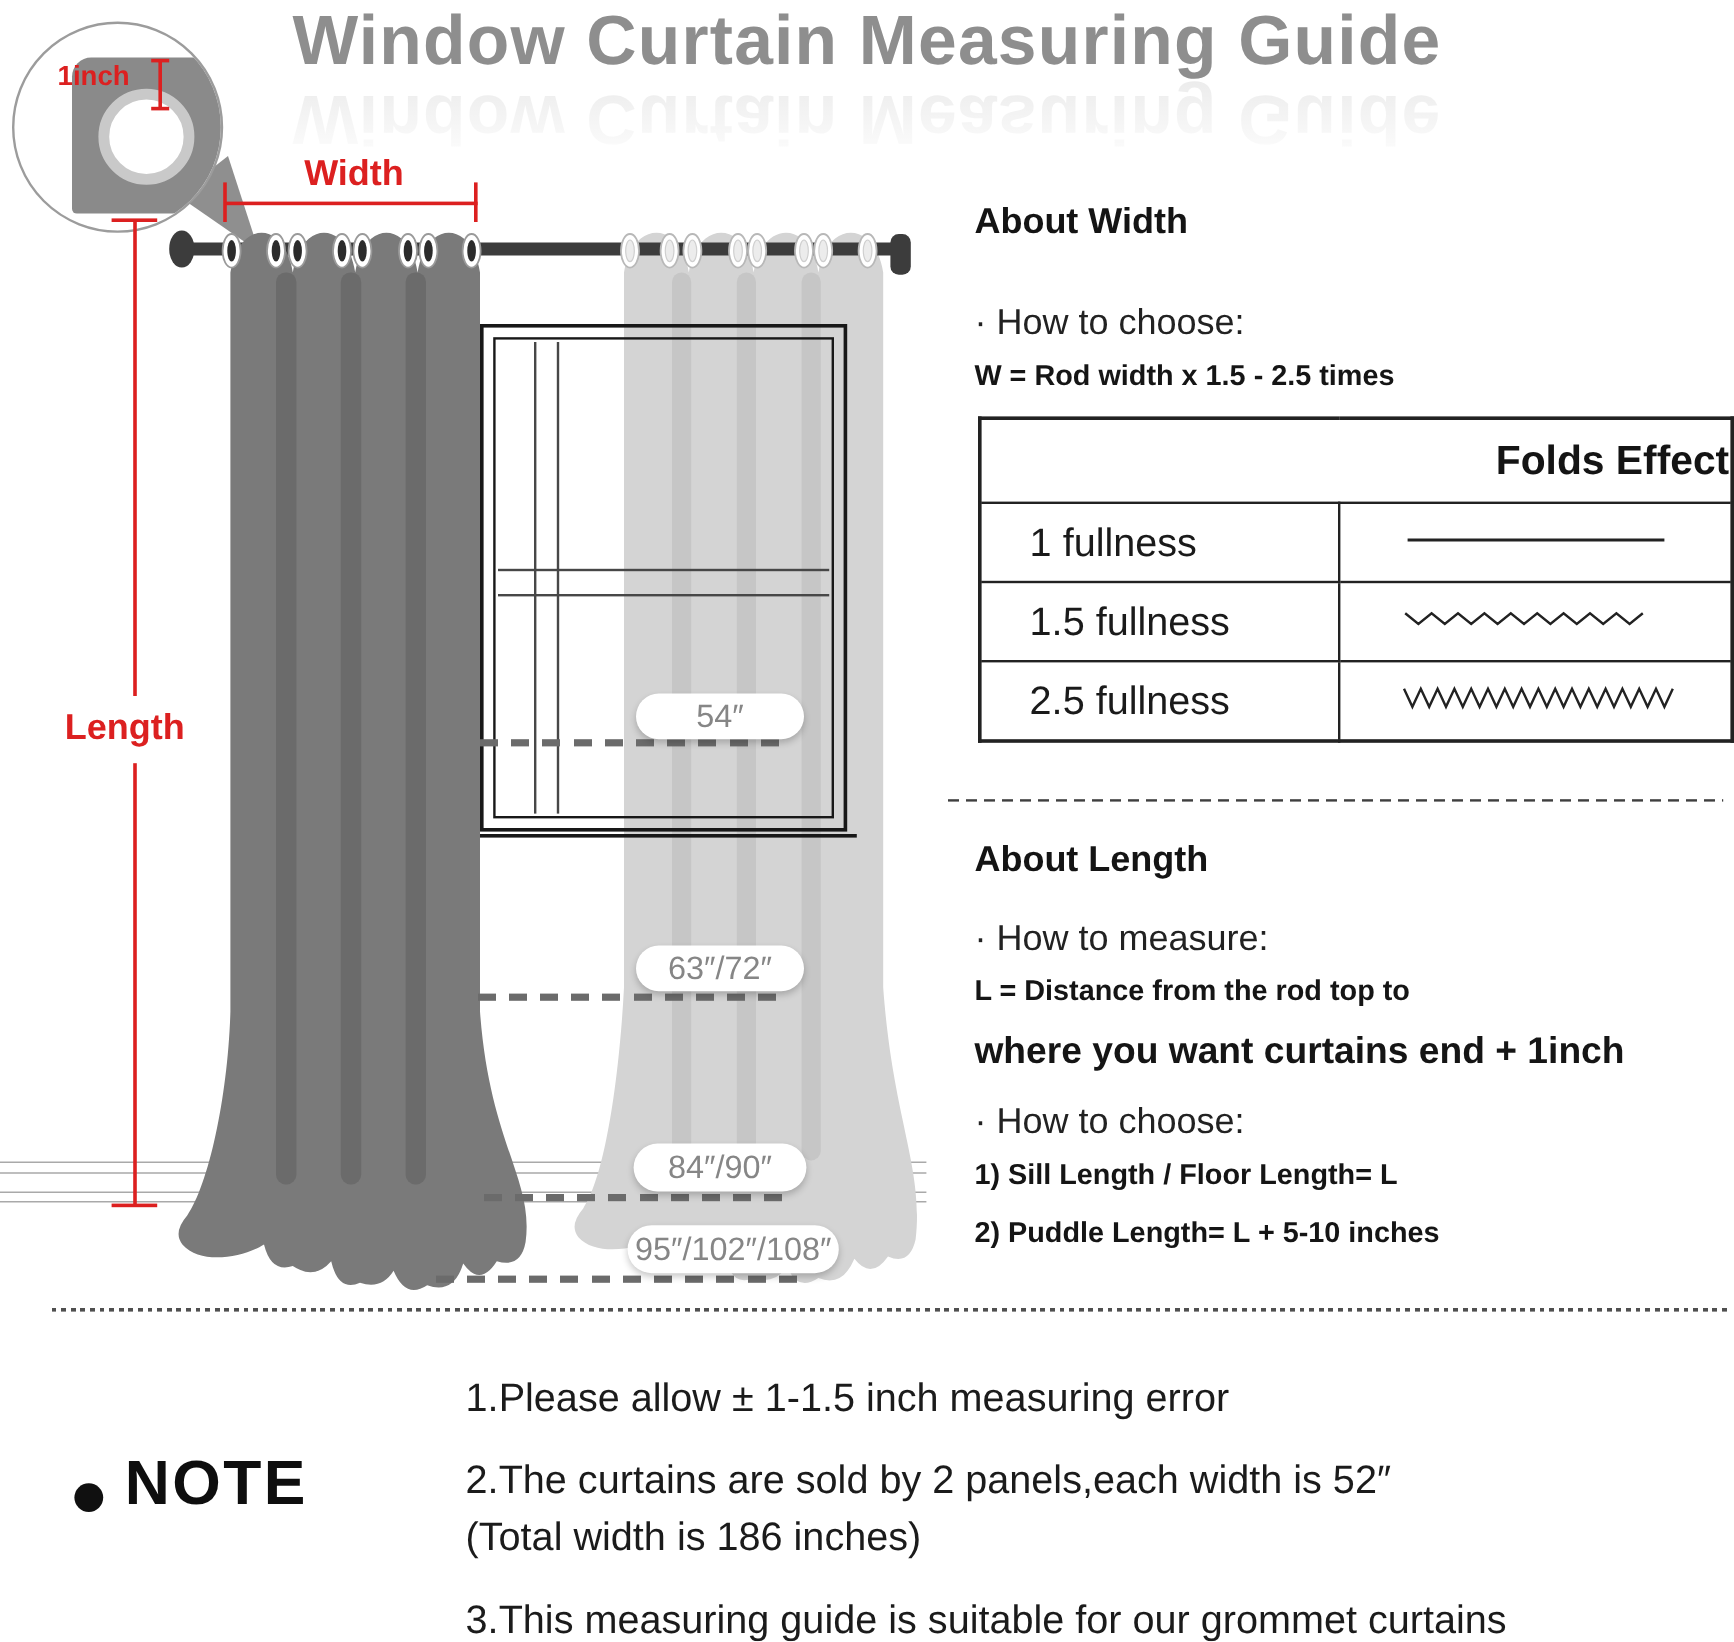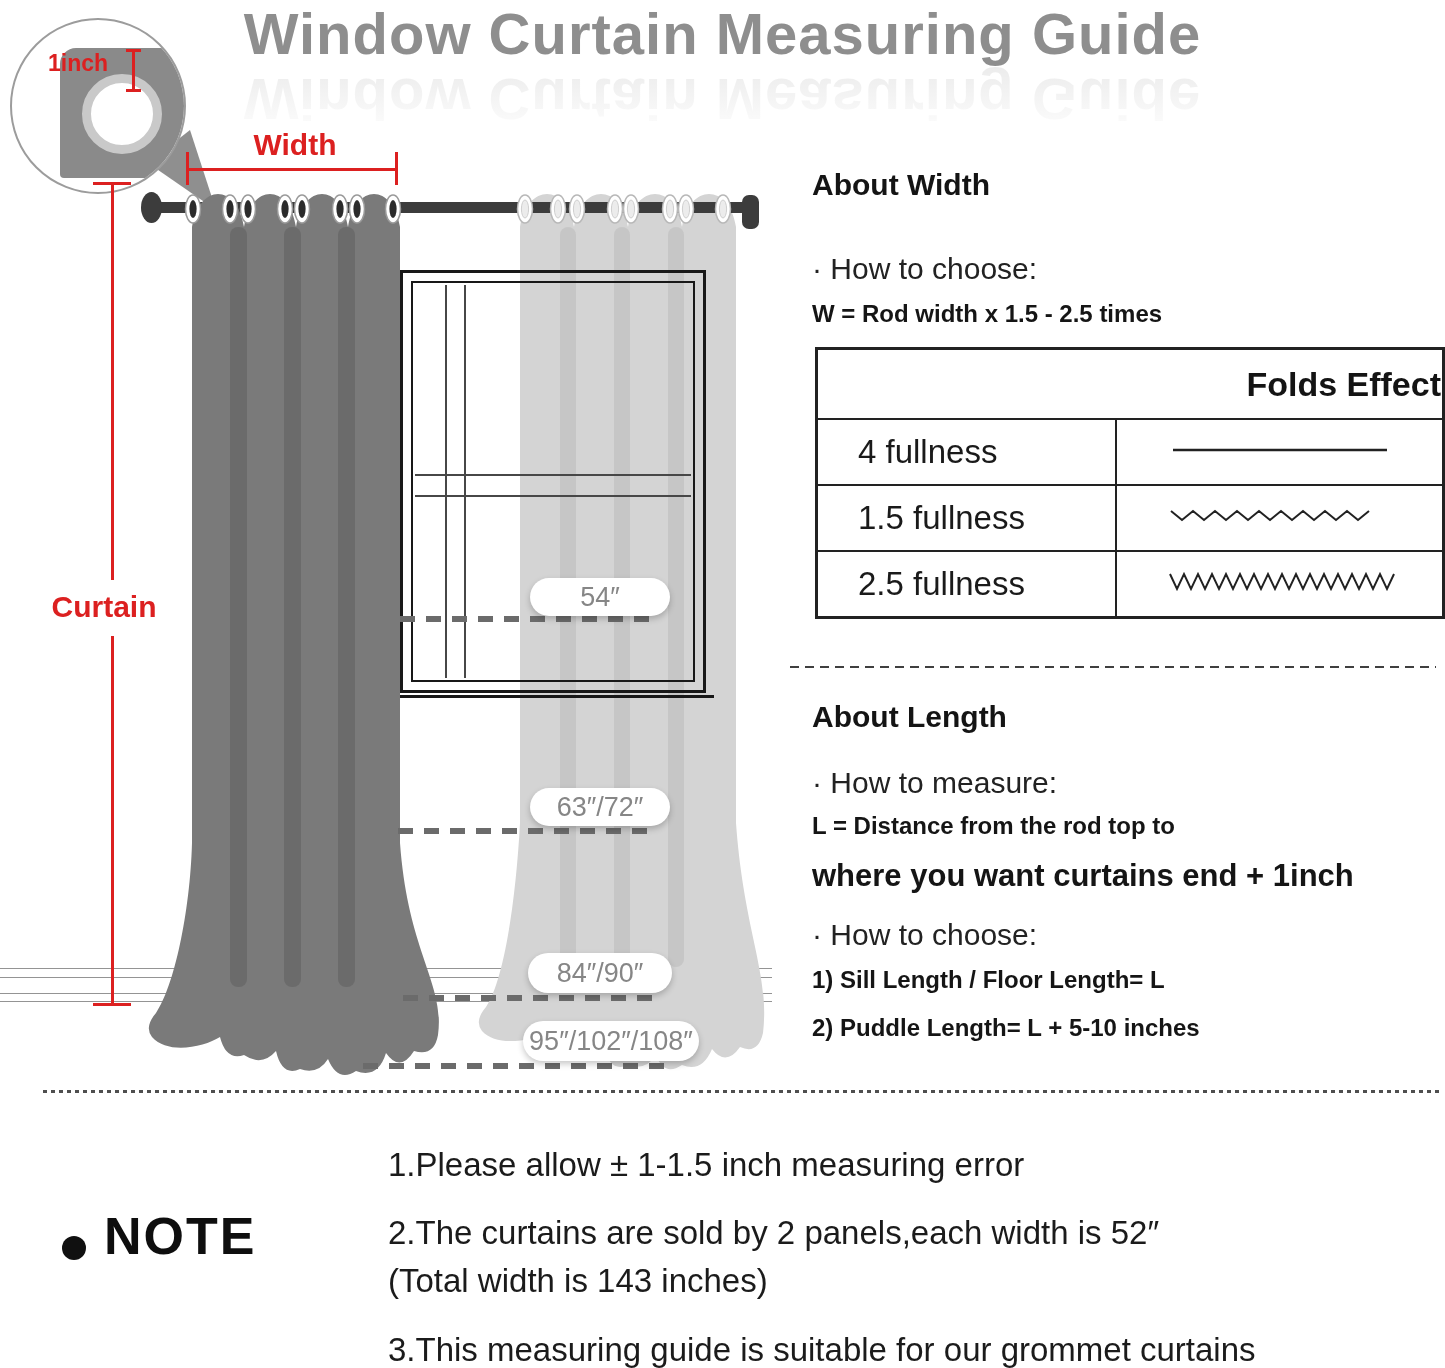--- a/index.html
+++ b/index.html
@@ -189,21 +189,21 @@
     <div class="ibeam-cap" style="left:114px;top:69px"></div>
   </div>
 
   <div class="abs red-label" style="left:200px;top:128px;width:190px">Width</div>
   <div class="abs red" style="left:187px;top:168px;width:211px;height:3px"></div>
   <div class="abs red" style="left:186px;top:152px;width:3px;height:33px"></div>
   <div class="abs red" style="left:395px;top:152px;width:3px;height:33px"></div>
 
   <div class="abs red" style="left:93px;top:182px;width:38px;height:3px"></div>
   <div class="abs red" style="left:111px;top:184px;width:3px;height:396px"></div>
-  <div class="abs red-label" style="left:48px;top:590px;width:112px">Curtain</div>
+  <div class="abs red-label" style="left:48px;top:590px;width:112px">Length</div>
   <div class="abs red" style="left:111px;top:636px;width:3px;height:368px"></div>
   <div class="abs red" style="left:93px;top:1003px;width:38px;height:3px"></div>
 
   <div class="abs dashline" style="left:400px;top:616px;width:258px"></div>
   <div class="abs dashline" style="left:398px;top:828px;width:260px"></div>
   <div class="abs dashline" style="left:403px;top:995px;width:255px"></div>
   <div class="abs dashline" style="left:363px;top:1063px;width:305px"></div>
 
   <div class="abs pill" style="left:530px;top:578px;width:140px;height:38px">54″</div>
   <div class="abs pill" style="left:530px;top:788px;width:140px;height:38px">63″/72″</div>
@@ -213,21 +213,21 @@
   <div class="abs h-big" style="left:812px;top:168px">About Width</div>
   <div class="abs body-line" style="left:812px;top:252px">· How to choose:</div>
   <div class="abs bold-line" style="left:812px;top:300px">W = Rod width x 1.5 - 2.5 times</div>
 
   <table class="abs folds-table" style="left:815px;top:347px">
     <tbody>
         <tr>
       <th colspan="2">Folds Effect</th>
     </tr>
     <tr>
-      <td class="lbl">4 fullness</td>
+      <td class="lbl">1 fullness</td>
       <td class="fx">
         <svg width="230" height="14" viewBox="0 0 230 14">
           <line x1="8" y1="7" x2="222" y2="7" stroke="#222" stroke-width="2.5"></line>
         </svg>
       </td>
     </tr>
     <tr>
       <td class="lbl">1.5 fullness</td>
       <td class="fx">
         <svg width="230" height="22" viewBox="0 0 230 22">
@@ -255,16 +255,16 @@
   <div class="abs body-line" style="left:812px;top:918px">· How to choose:</div>
   <div class="abs bold-line" style="left:812px;top:966px">1)  Sill Length / Floor Length= L</div>
   <div class="abs bold-line" style="left:812px;top:1014px">2)  Puddle Length= L + 5-10 inches</div>
 
   <div class="abs divider-dot" style="left:43px;top:1090px;width:1398px"></div>
 
   <div class="abs note-bullet" style="left:62px;top:1236px"></div>
   <div class="abs note-label" style="left:104px;top:1206px">NOTE</div>
   <div class="abs note-line" style="left:388px;top:1146px">1.Please allow ± 1-1.5 inch measuring error</div>
   <div class="abs note-line" style="left:388px;top:1214px">2.The curtains are sold by 2 panels,each width is 52″</div>
-  <div class="abs note-line" style="left:388px;top:1262px">(Total width is 143 inches)</div>
+  <div class="abs note-line" style="left:388px;top:1262px">(Total width is 186 inches)</div>
   <div class="abs note-line" style="left:388px;top:1331px">3.This measuring guide is suitable for our grommet curtains</div>
 
 </div>
 
 </body></html>

